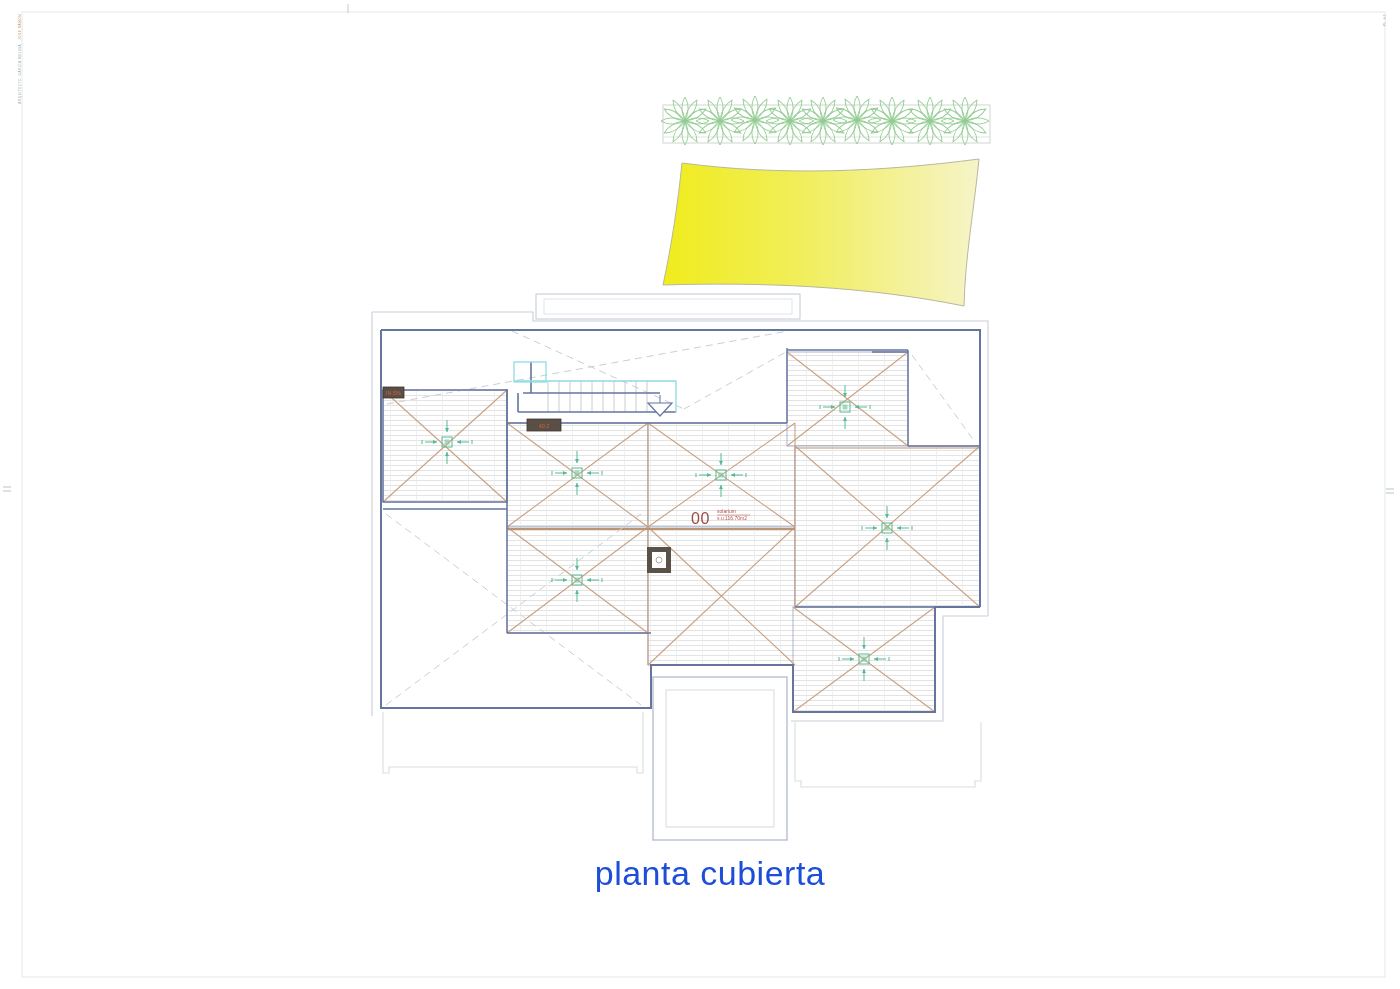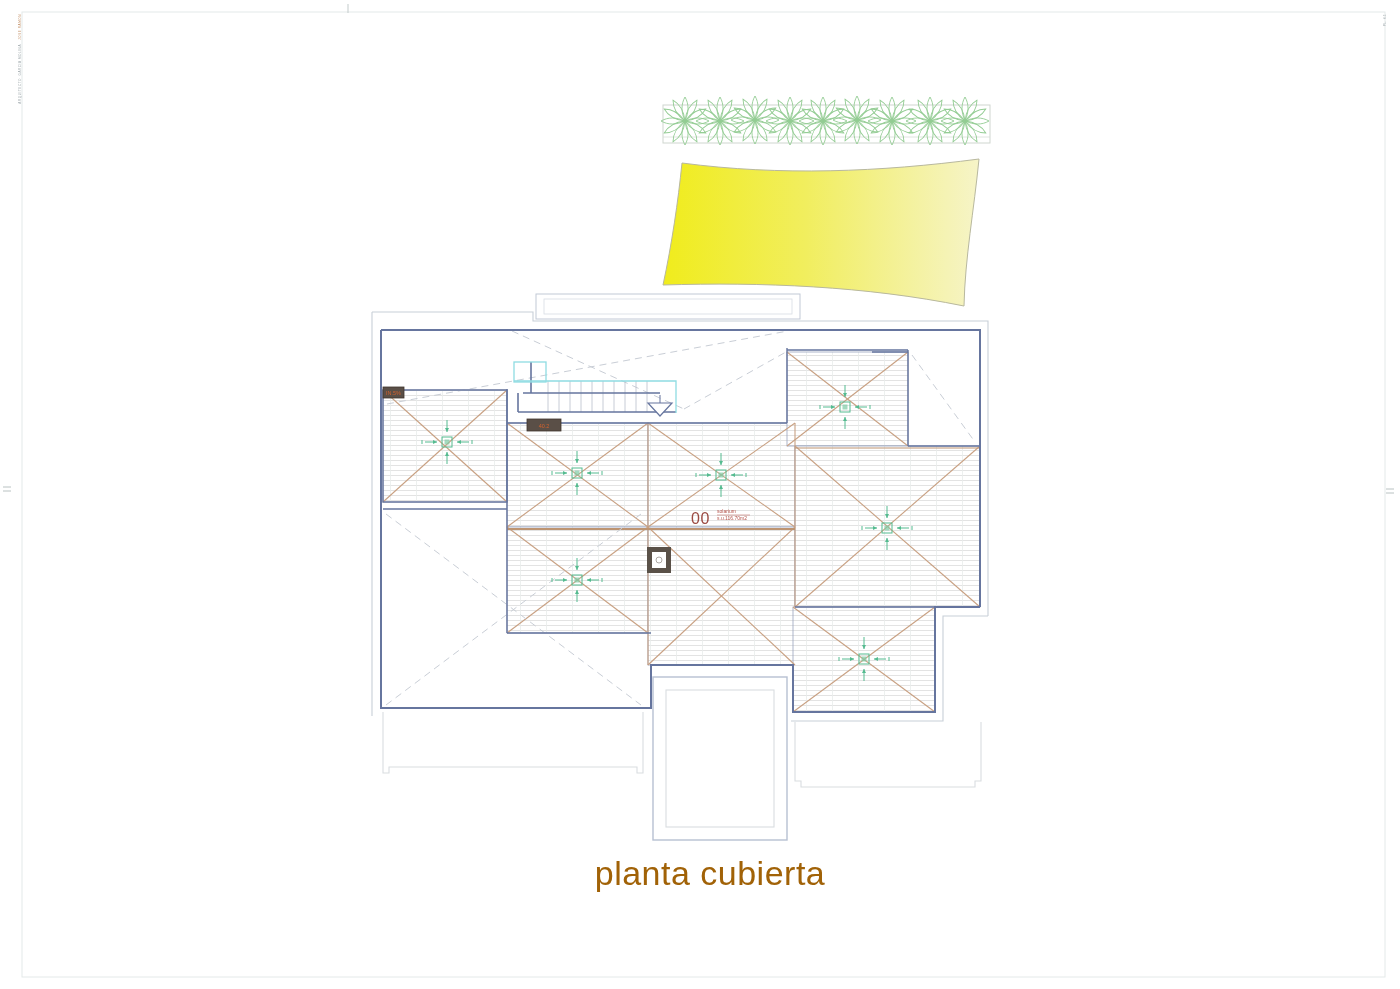--- a/index.html
+++ b/index.html
@@ -1,20 +1,20 @@
 <!DOCTYPE html>
 <html><head>
 <meta charset="utf-8">
 <style>
   html,body{margin:0;padding:0;background:#ffffff;}
   .canvas{position:relative;width:1400px;height:989px;background:#ffffff;overflow:hidden;
           font-family:"Liberation Sans",sans-serif;padding-left:17px;}
   .plan-svg{position:absolute;left:0;top:0;width:1400px;height:989px;display:block;}
   .drawing-title{position:absolute;left:555px;top:854px;width:310px;text-align:center;
-          font-size:34px;letter-spacing:0.5px;color:#a16207;}
+          font-size:34px;letter-spacing:0.5px;color:#1d4ed8;}
   .micro-vert{position:absolute;writing-mode:vertical-rl;transform:rotate(180deg);
           font-size:3px;letter-spacing:0.6px;line-height:4px;color:#9aa4a8;}
   .micro-vert.orange{color:#c08a5e;}
 </style>
 </head>
 <body>
 
 <div class="canvas">
 
   <svg class="plan-svg" viewBox="0 0 1400 989">

